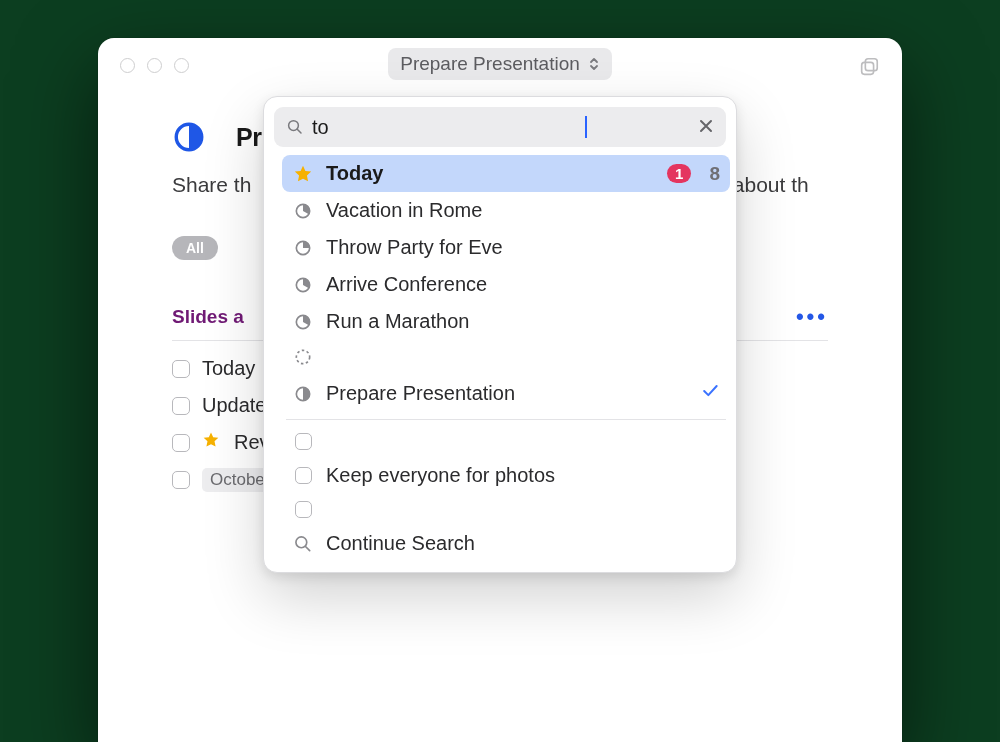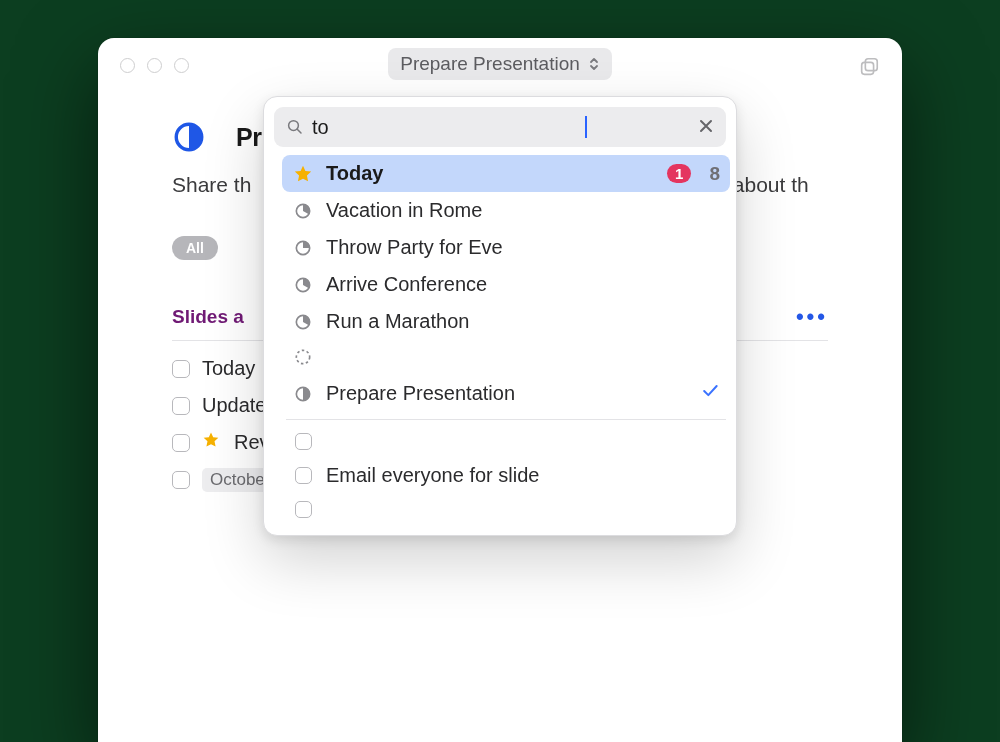--- a/index.html
+++ b/index.html
@@ -268,22 +268,31 @@
 
     <div class="result-item">
       <span class="lead checkbox-lead">
           <span></span>
         </span>
     </div>
     <div class="result-item">
       <span class="lead checkbox-lead">
           <span></span>
         </span>
-      <span>Email everyone for slide</span>
+      <span>Keep everyone for photos</span>
     </div>
     <div class="result-item">
       <span class="lead checkbox-lead">
           <span></span>
         </span>
     </div>
 
+    <div class="result-item">
+      <span class="lead">
+          <svg viewBox="0 0 24 24">
+            <circle cx="10" cy="10" r="6.5" fill="none" stroke="#8a8a8e" stroke-width="2"></circle>
+            <line x1="15" y1="15" x2="20" y2="20" stroke="#8a8a8e" stroke-width="2" stroke-linecap="round"></line>
+          </svg>
+        </span>
+      <span>Continue Search</span>
+    </div>
   </div>
 </div>
 
 </body></html>

